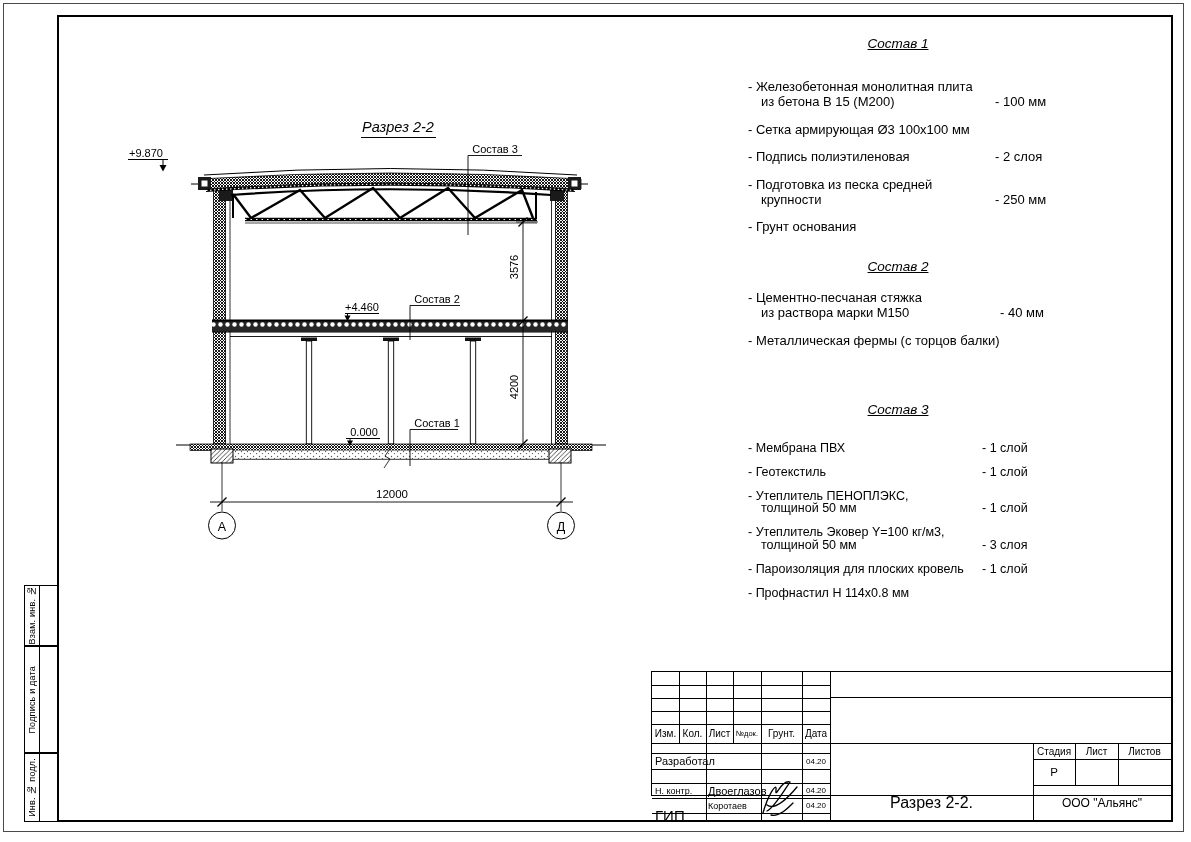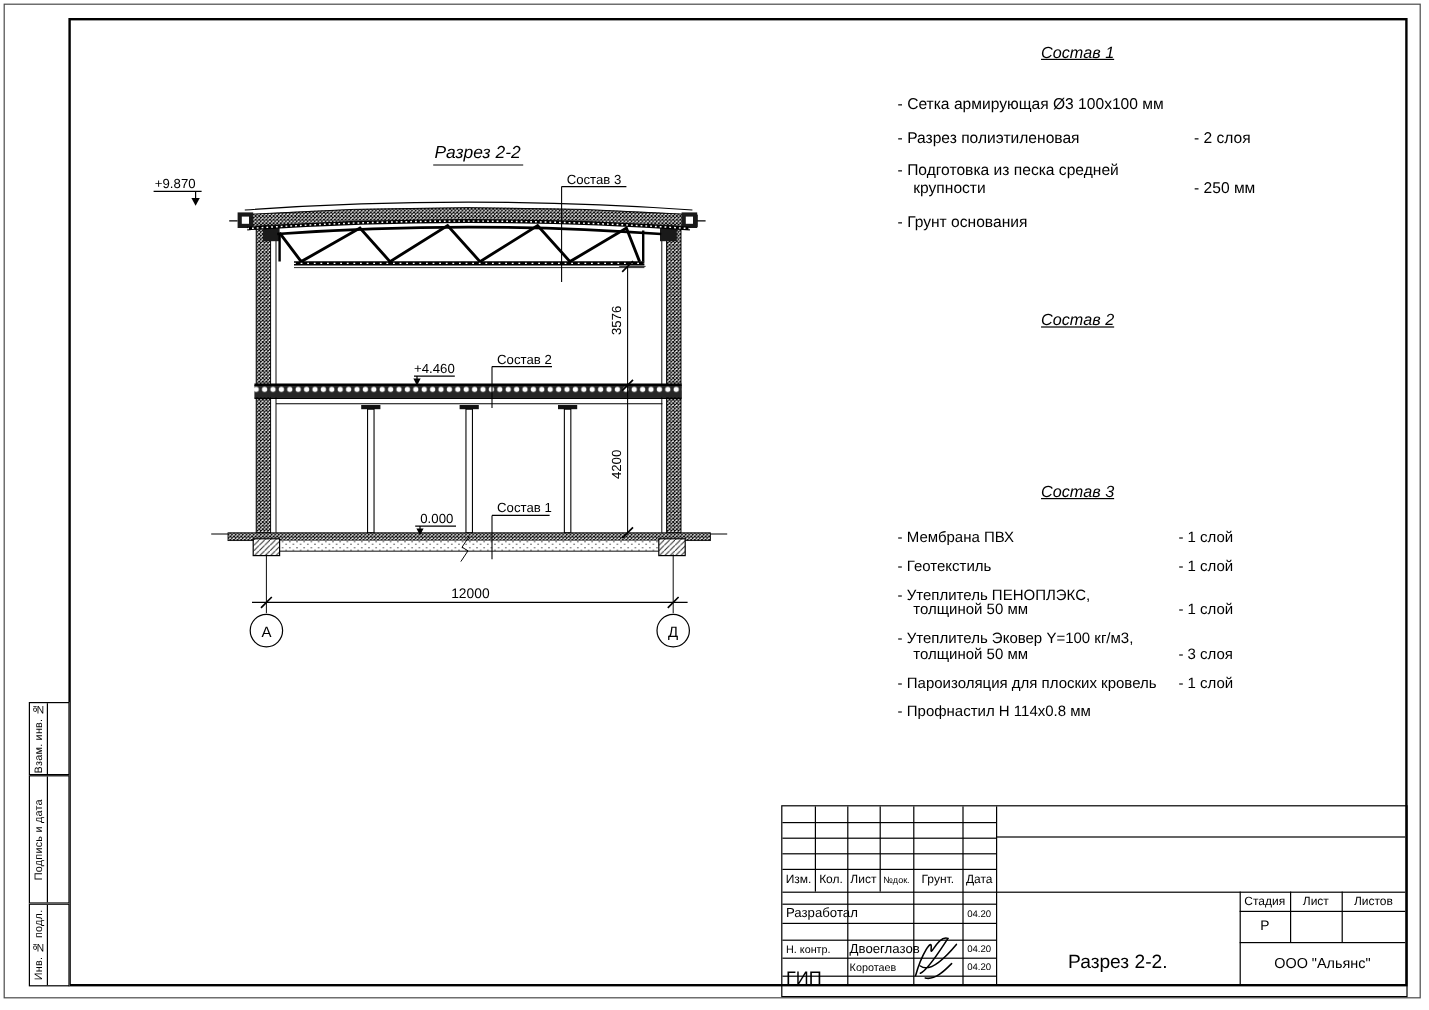--- a/index.html
+++ b/index.html
@@ -29,21 +29,21 @@
   #list2{top:259px}
   #list2 .head{margin-bottom:16px}
   #list3{top:404px;font-size:12.5px;line-height:12.5px}
   #list3 .head{margin-bottom:25px;font-size:13.5px}
   #list3 .item{margin-bottom:11.5px}
   #list1 .val{left:247px}
   #list2 .val{left:252px}
   #list3 .val{left:234px}
 
   
-  #tblock{left:651px;top:671px;width:522px;height:160px;border:1.5px solid #000}
+  #tblock{left:651px;top:671px;width:522px;height:125px;border:1.5px solid #000}
   .vl{position:absolute;width:1px;background:#000}
   .hl{position:absolute;height:1px;background:#000}
   .tb-txt{position:absolute;display:flex;align-items:center;justify-content:center;white-space:nowrap}
   .tb-left{justify-content:flex-start}
 </style>
 </head>
 <body>
 
 <div class="abs outer-border"></div>
 <div class="abs frame"></div>
@@ -189,38 +189,51 @@
     <circle cx="222" cy="525.5" r="13.5" fill="#fff" stroke="#000" stroke-width="1"></circle>
     <text x="222" y="530.5" text-anchor="middle" font-size="12.5">А</text>
     <circle cx="561" cy="525.5" r="13.5" fill="#fff" stroke="#000" stroke-width="1"></circle>
     <text x="561" y="530.5" text-anchor="middle" font-size="12.5">Д</text>
   </g>
 </svg>
 
 <div class="abs layer-list" id="list1">
   <div class="head">Состав 1</div>
   <div class="item">
+    <span class="nm">- Железобетонная  монолитная плита
+из бетона В 15 (М200)</span>
+    <span class="val">- 100 мм</span>
+  </div>
+  <div class="item">
     <span class="nm">- Сетка армирующая Ø3 100х100 мм</span>
   </div>
   <div class="item">
-    <span class="nm">- Разрез полиэтиленовая</span>
+    <span class="nm">- Подпись полиэтиленовая</span>
     <span class="val">- 2 слоя</span>
   </div>
   <div class="item">
     <span class="nm">- Подготовка из песка средней
 крупности</span>
     <span class="val">- 250 мм</span>
   </div>
   <div class="item">
     <span class="nm">- Грунт основания</span>
   </div>
 </div>
 
 <div class="abs layer-list" id="list2">
   <div class="head">Состав 2</div>
+  <div class="item">
+    <span class="nm">- Цементно-песчаная стяжка
+из раствора марки М150</span>
+    <span class="val">- 40 мм</span>
+  </div>
+  <div class="item">
+    <span class="nm">- Металлическая фермы (с торцов балки)</span>
+  </div>
 </div>
 
 <div class="abs layer-list" id="list3">
   <div class="head">Состав 3</div>
   <div class="item">
     <span class="nm">- Мембрана ПВХ</span>
     <span class="val">- 1 слой</span>
   </div>
   <div class="item">
     <span class="nm">- Геотекстиль</span>

